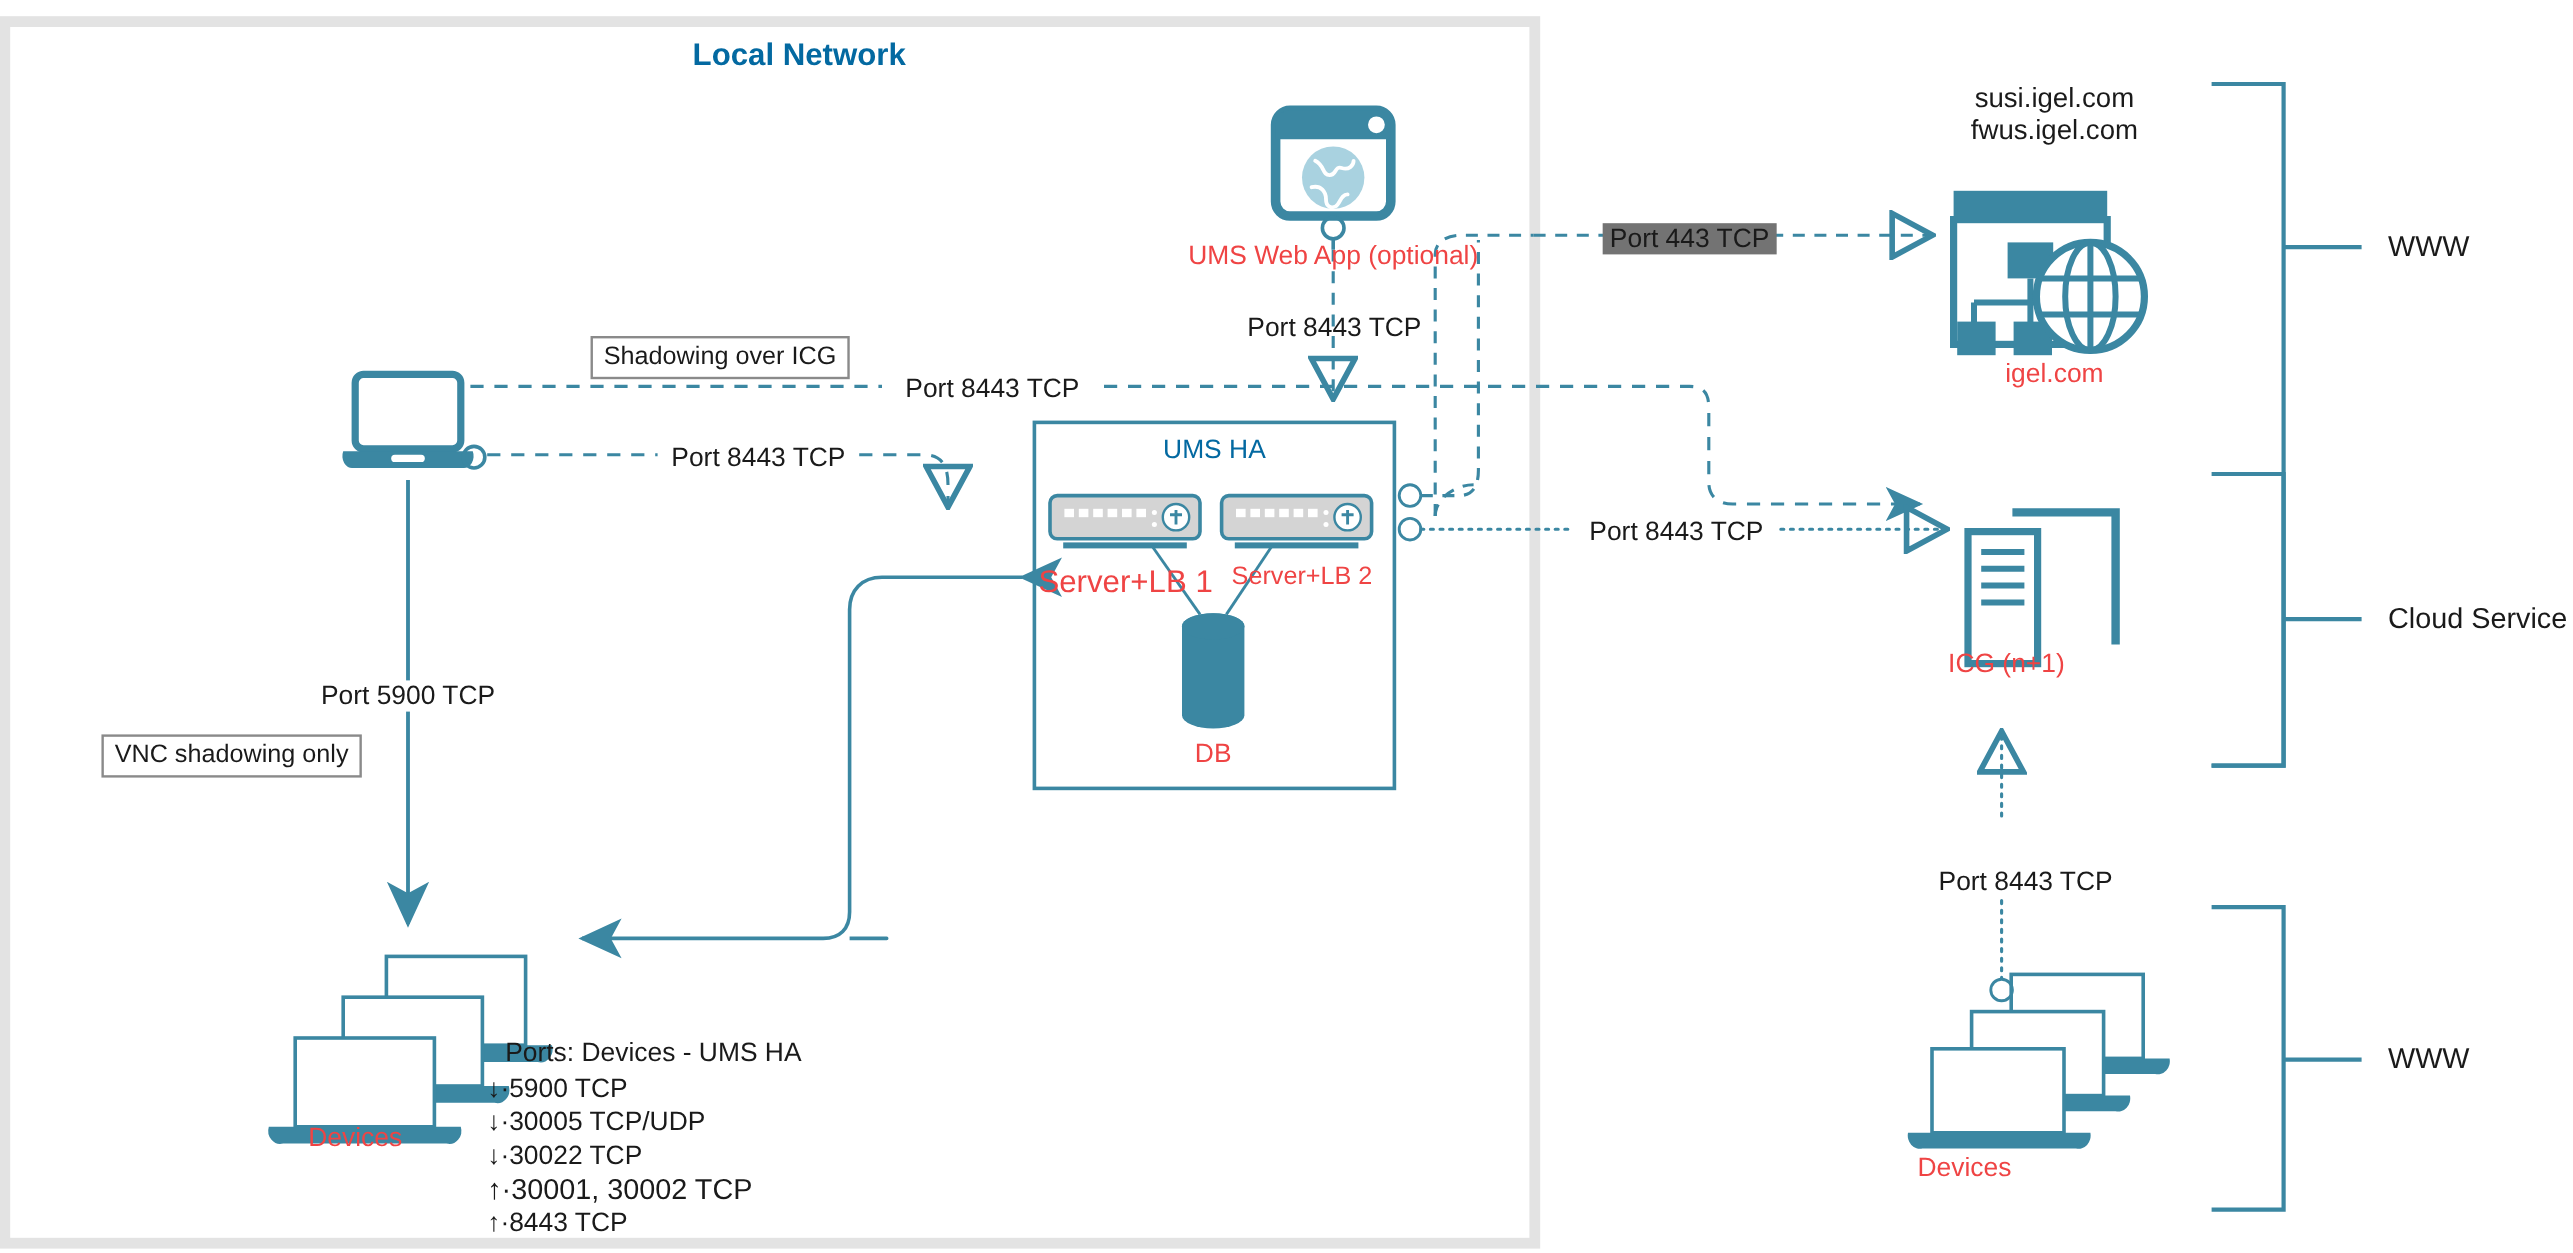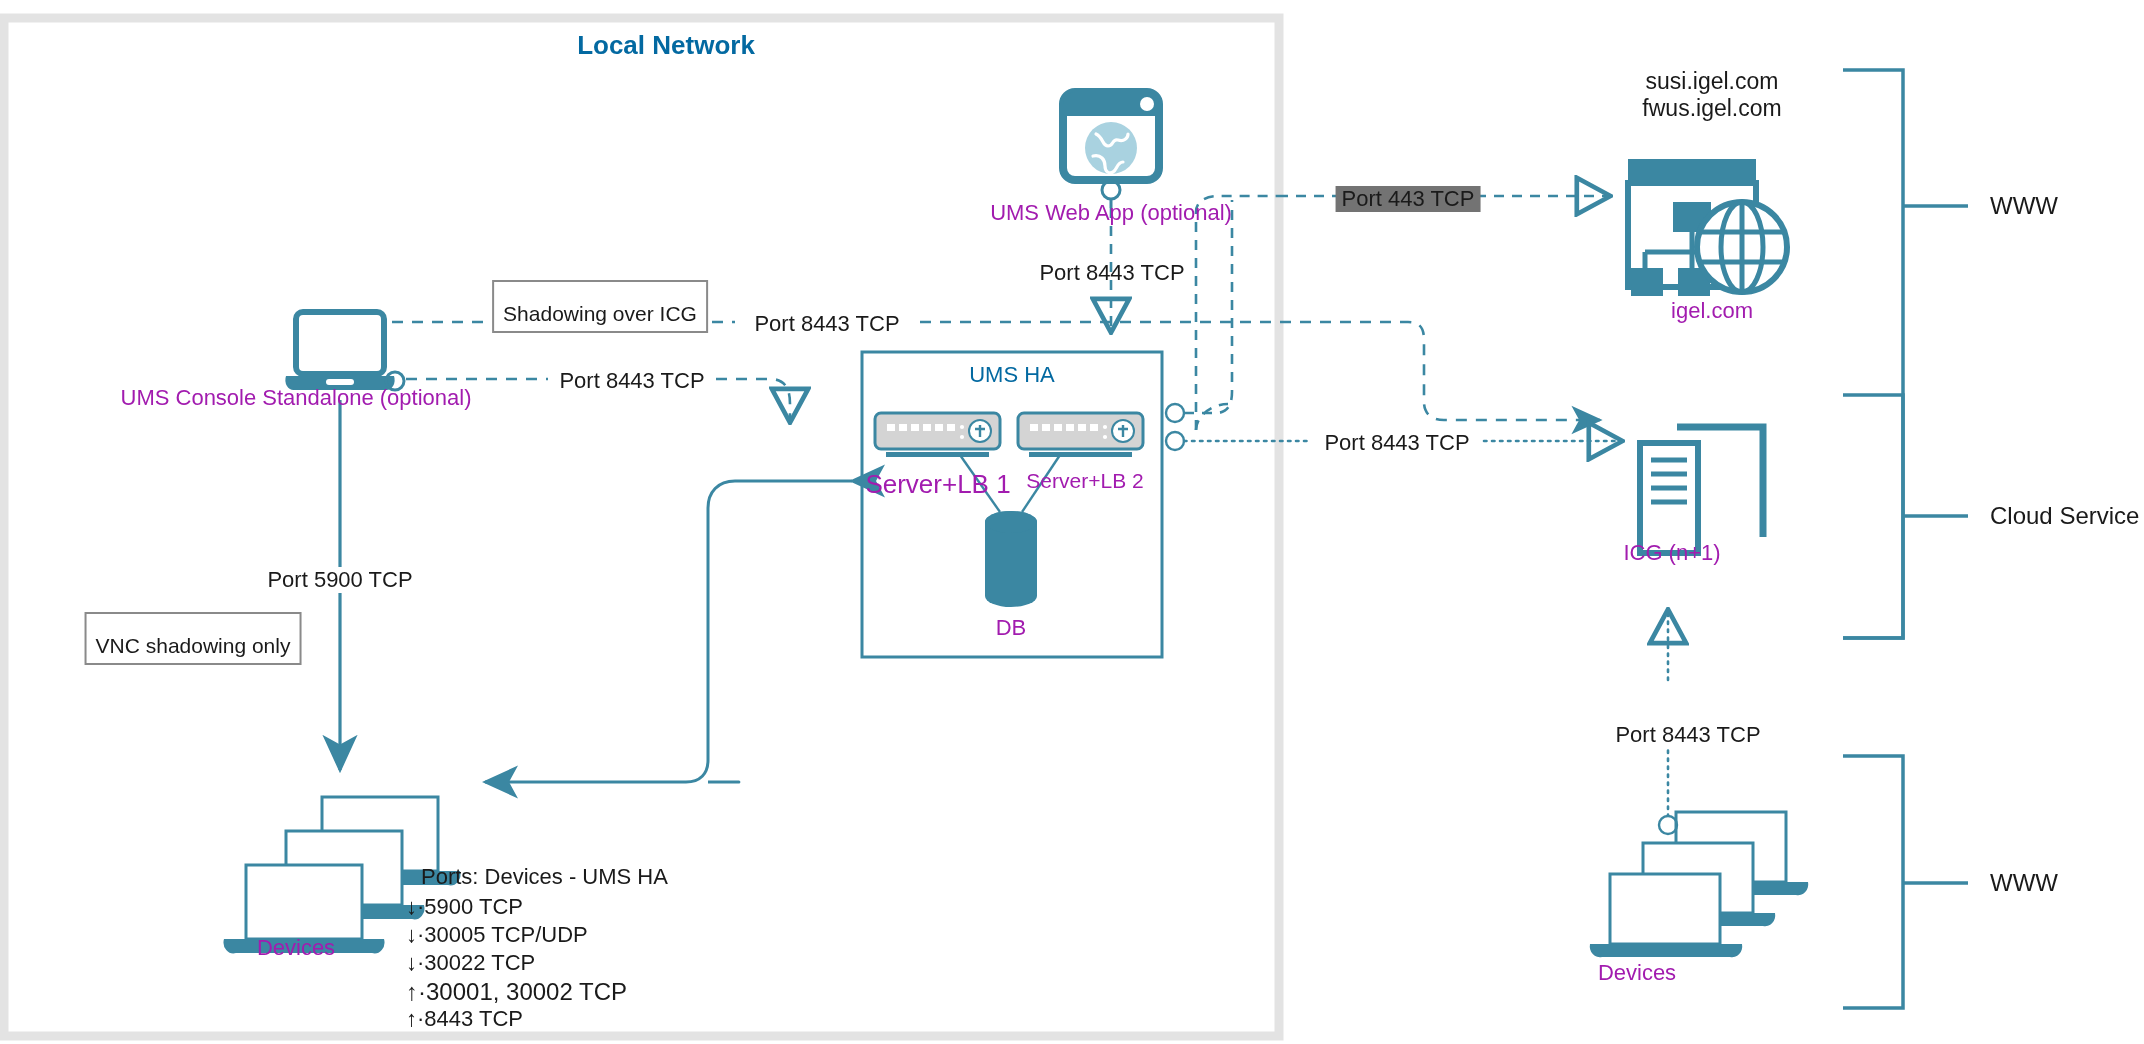--- a/index.html
+++ b/index.html
@@ -1,24 +1,24 @@
 <!DOCTYPE html>
 <html><head>
 <meta charset="utf-8">
 <style>
   html,body{margin:0;padding:0;background:#ffffff;}
   body{font-family:"Liberation Sans",sans-serif;}
   #stage{position:relative;width:2144px;height:1044px;background:#ffffff;overflow:hidden;}
   #svg-layer{position:absolute;left:0;top:0;width:2144px;height:1044px;}
   .lbl{position:absolute;white-space:pre;line-height:1.18;}
-  .teal{color:#a21caf;}
+  .teal{color:#ef4444;}
   .dark{color:#1a1a1a;}
   .gray{color:#0369a1;}
   .bold{font-weight:bold;}
-  .boxed{border:2px solid #8a8a8a;background:#ffffff;padding:20px 9px 4px 9px;}
+  .boxed{border:2px solid #8a8a8a;background:#ffffff;padding:3px 9px 4px 9px;}
   .ctr{text-align:center;transform:translateX(-50%);}
 </style>
 </head>
 <body>
 
 <div id="stage">
 
   <svg id="svg-layer" viewBox="0 0 2144 1044">
     <defs>
       <marker id="mOpen" markerWidth="16" markerHeight="16" refX="14" refY="8" orient="auto">
@@ -212,21 +212,20 @@
   <div class="lbl teal ctr" style="left:1111px;top:200px;font-size:22px;">UMS Web App (optional)</div>
 
   <div class="lbl dark ctr" style="left:1112px;top:260px;font-size:22px;">Port 8443 TCP</div>
 
   <div class="lbl dark ctr" style="left:1408px;top:186px;font-size:22px;background:#737373;padding:0 6px;">Port 443 TCP</div>
 
   <div class="lbl dark boxed ctr" style="left:600px;top:280px;font-size:21px;">Shadowing over ICG</div>
 
   <div class="lbl dark ctr" style="left:827px;top:311px;font-size:22px;background:#ffffff;padding:0 5px;">Port 8443 TCP</div>
 
-  <div class="lbl teal ctr" style="left:296px;top:385px;font-size:22px;">UMS Console Standalone (optional)</div>
 
   <div class="lbl dark ctr" style="left:632px;top:368px;font-size:22px;background:#ffffff;padding:0 5px;">Port 8443 TCP</div>
 
   <div class="lbl gray ctr" style="left:1012px;top:362px;font-size:22px;">UMS HA</div>
 
   <div class="lbl teal ctr" style="left:938px;top:469px;font-size:26px;">Server+LB 1</div>
 
   <div class="lbl teal ctr" style="left:1085px;top:469px;font-size:21px;">Server+LB 2</div>
 
   <div class="lbl teal ctr" style="left:1011px;top:615px;font-size:22px;">DB</div>

